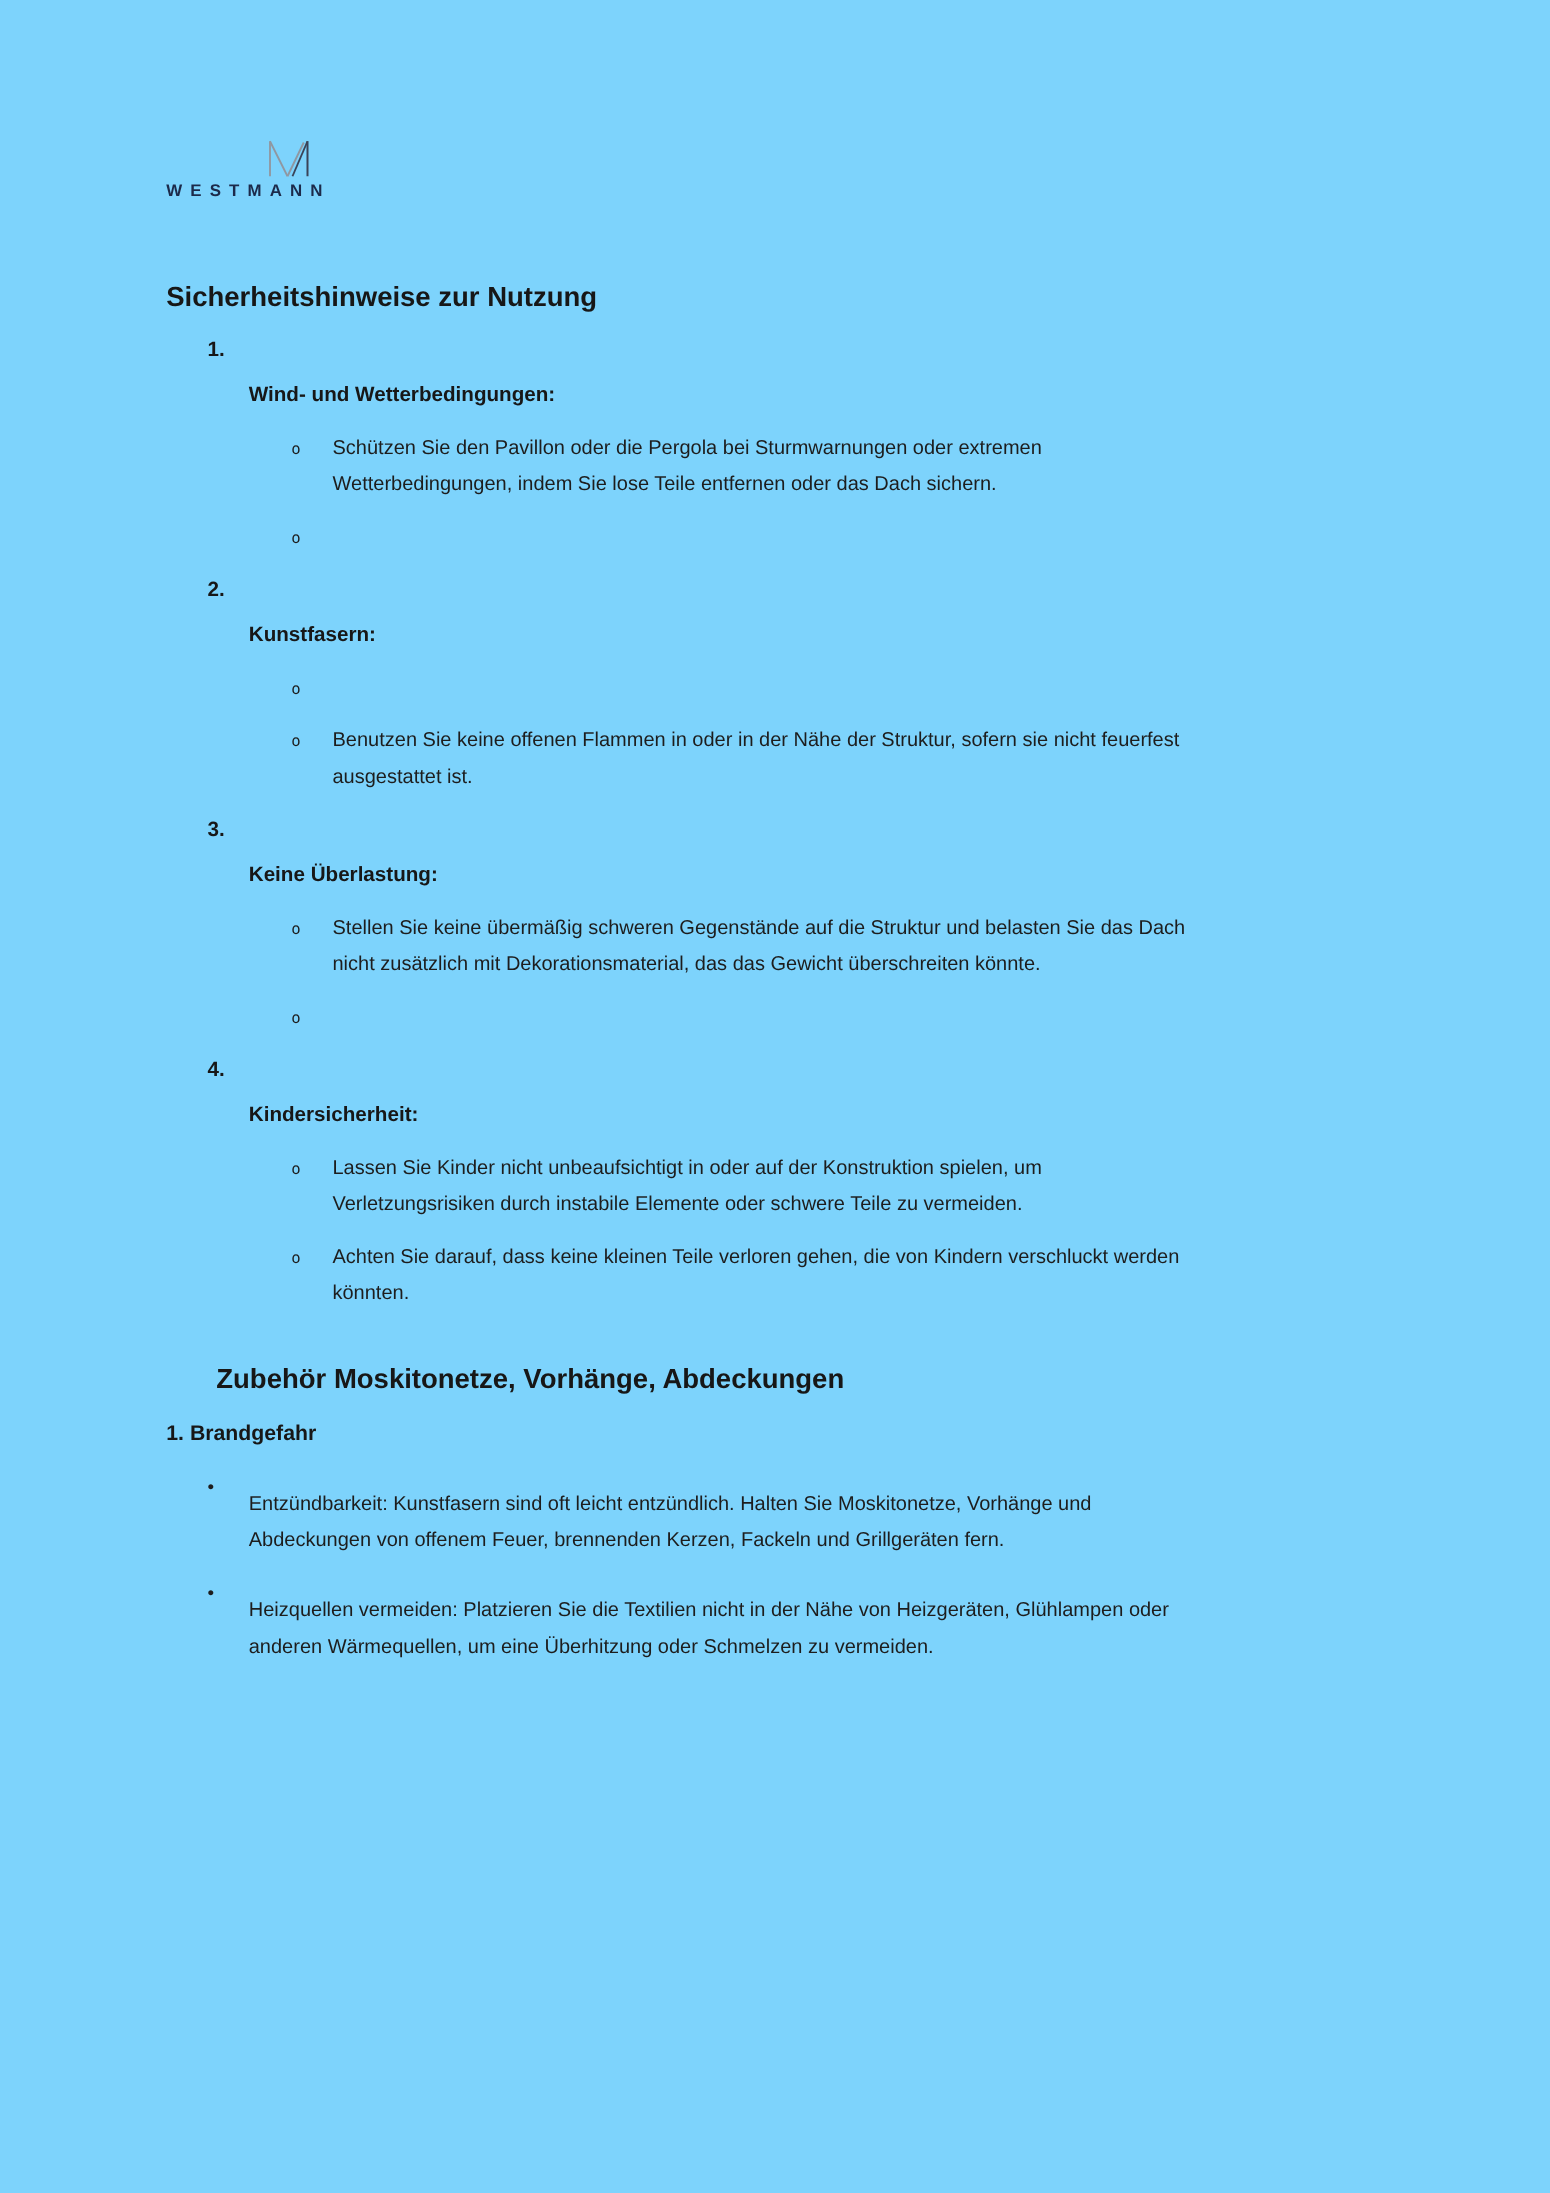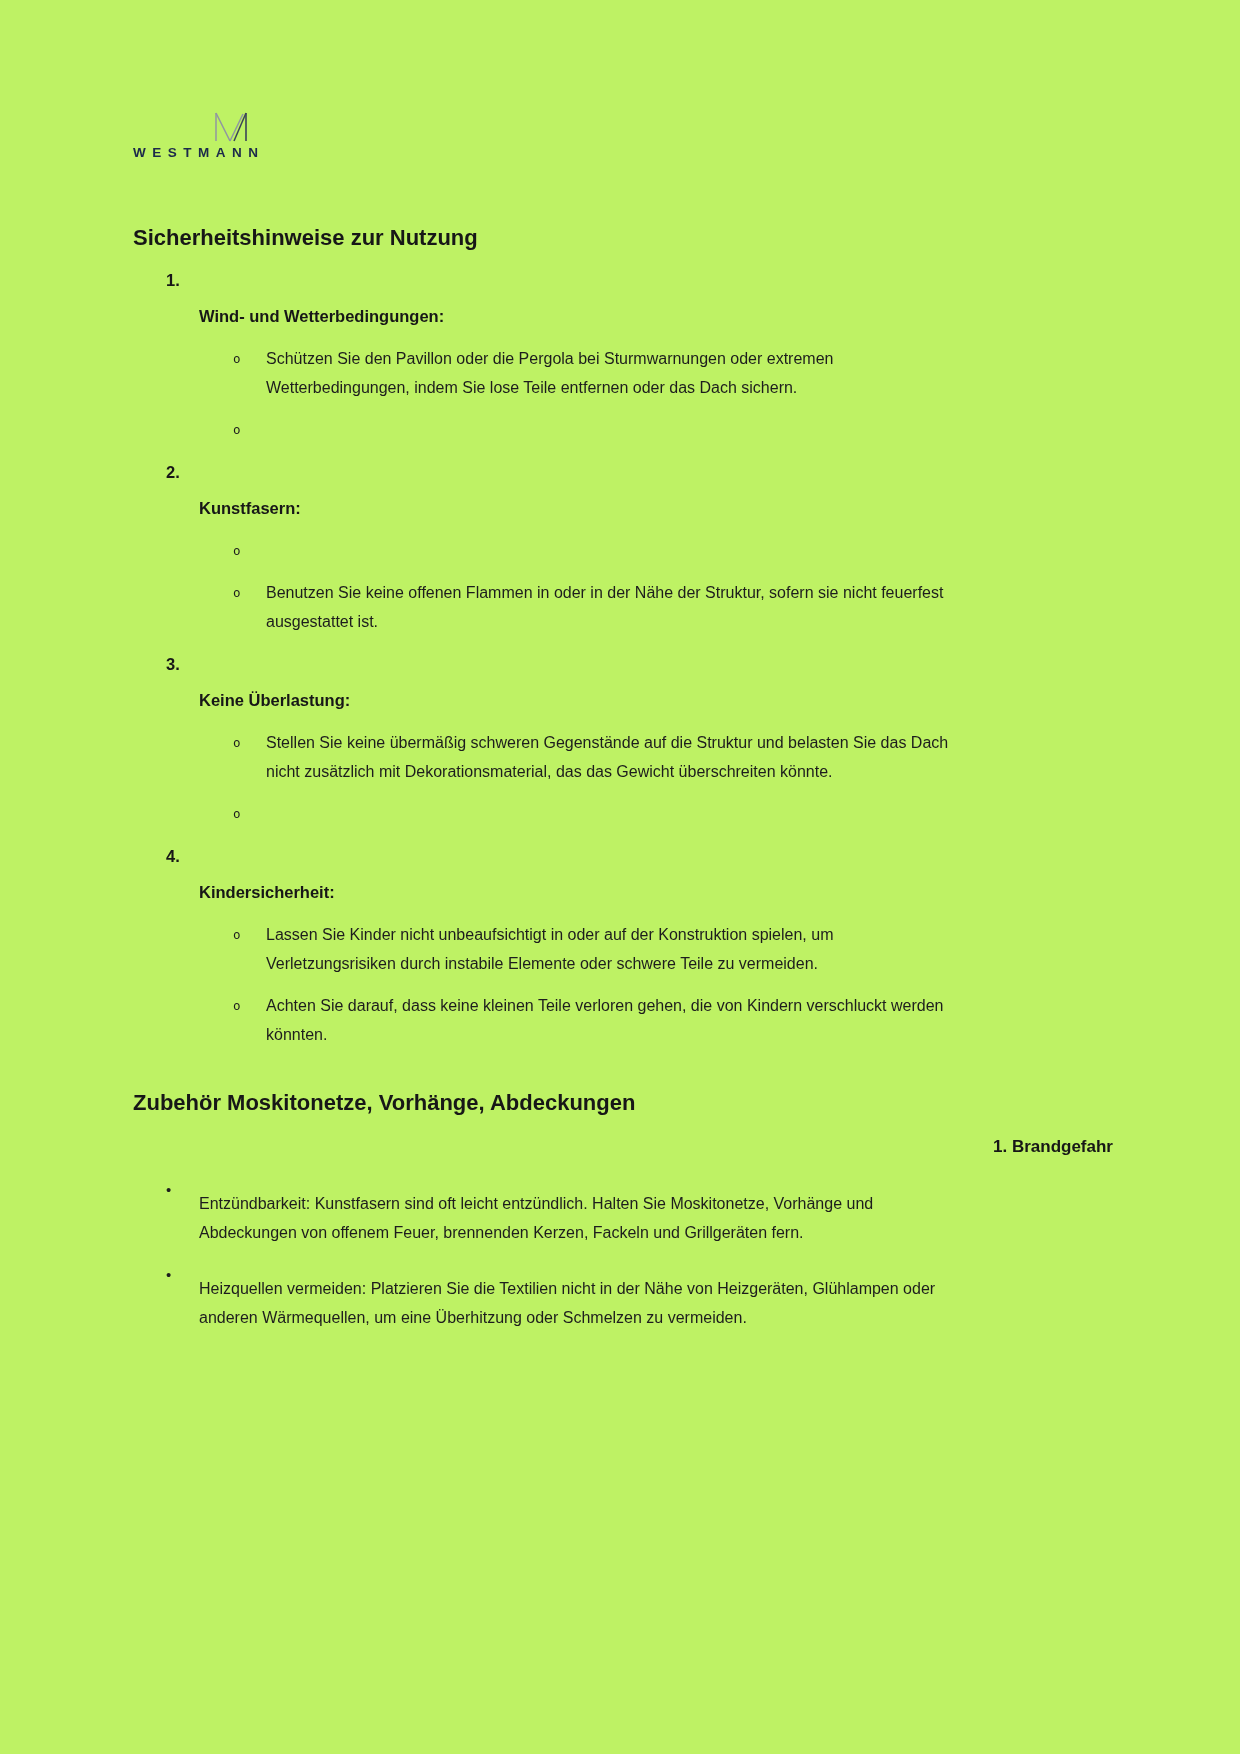--- a/index.html
+++ b/index.html
@@ -3,21 +3,21 @@
 <meta charset="utf-8">
 <style>
   html, body { margin: 0; padding: 0; background: #ffffff; }
   body {
     width: 1240px; height: 1754px;
     font-family: "Liberation Sans", sans-serif;
     color: #1d1d1d;
     position: relative;
     overflow: hidden;
   }
-  .page { position: absolute; inset: 0; background: #bef264; }
+  .page { position: absolute; inset: 0; background: #7dd3fc; }
 
   
   .logo-block { position: absolute; left: 133px; top: 112px; width: 160px; }
   .monogram { display: block; margin-left: 81px; margin-bottom: 3px; }
   .brand-name {
     font-size: 13.5px;
     font-weight: 700;
     letter-spacing: 6.5px;
     color: #1c2a4a;
     white-space: nowrap;
@@ -31,28 +31,27 @@
     font-size: 16px;
     line-height: 29px;
   }
   .s-heading {
     font-size: 22px;
     font-weight: 700;
     line-height: 24px;
     color: #171717;
     margin: 0 0 18px 0;
   }
-  .s-heading.mt-large { margin-top: 42px; }
+  .s-heading.mt-large { margin-top: 42px; margin-left: 40px; }
   .subheading {
     font-size: 17px;
     font-weight: 700;
     line-height: 24px;
     color: #171717;
     margin: 20px 0 16px 0;
-    text-align: right;
   }
   .num-row {
     display: flex;
     margin: 16px 0;
     line-height: 24px;
     padding-left: 33px;
   }
   .num {
     width: 33px;
     flex: 0 0 33px;

